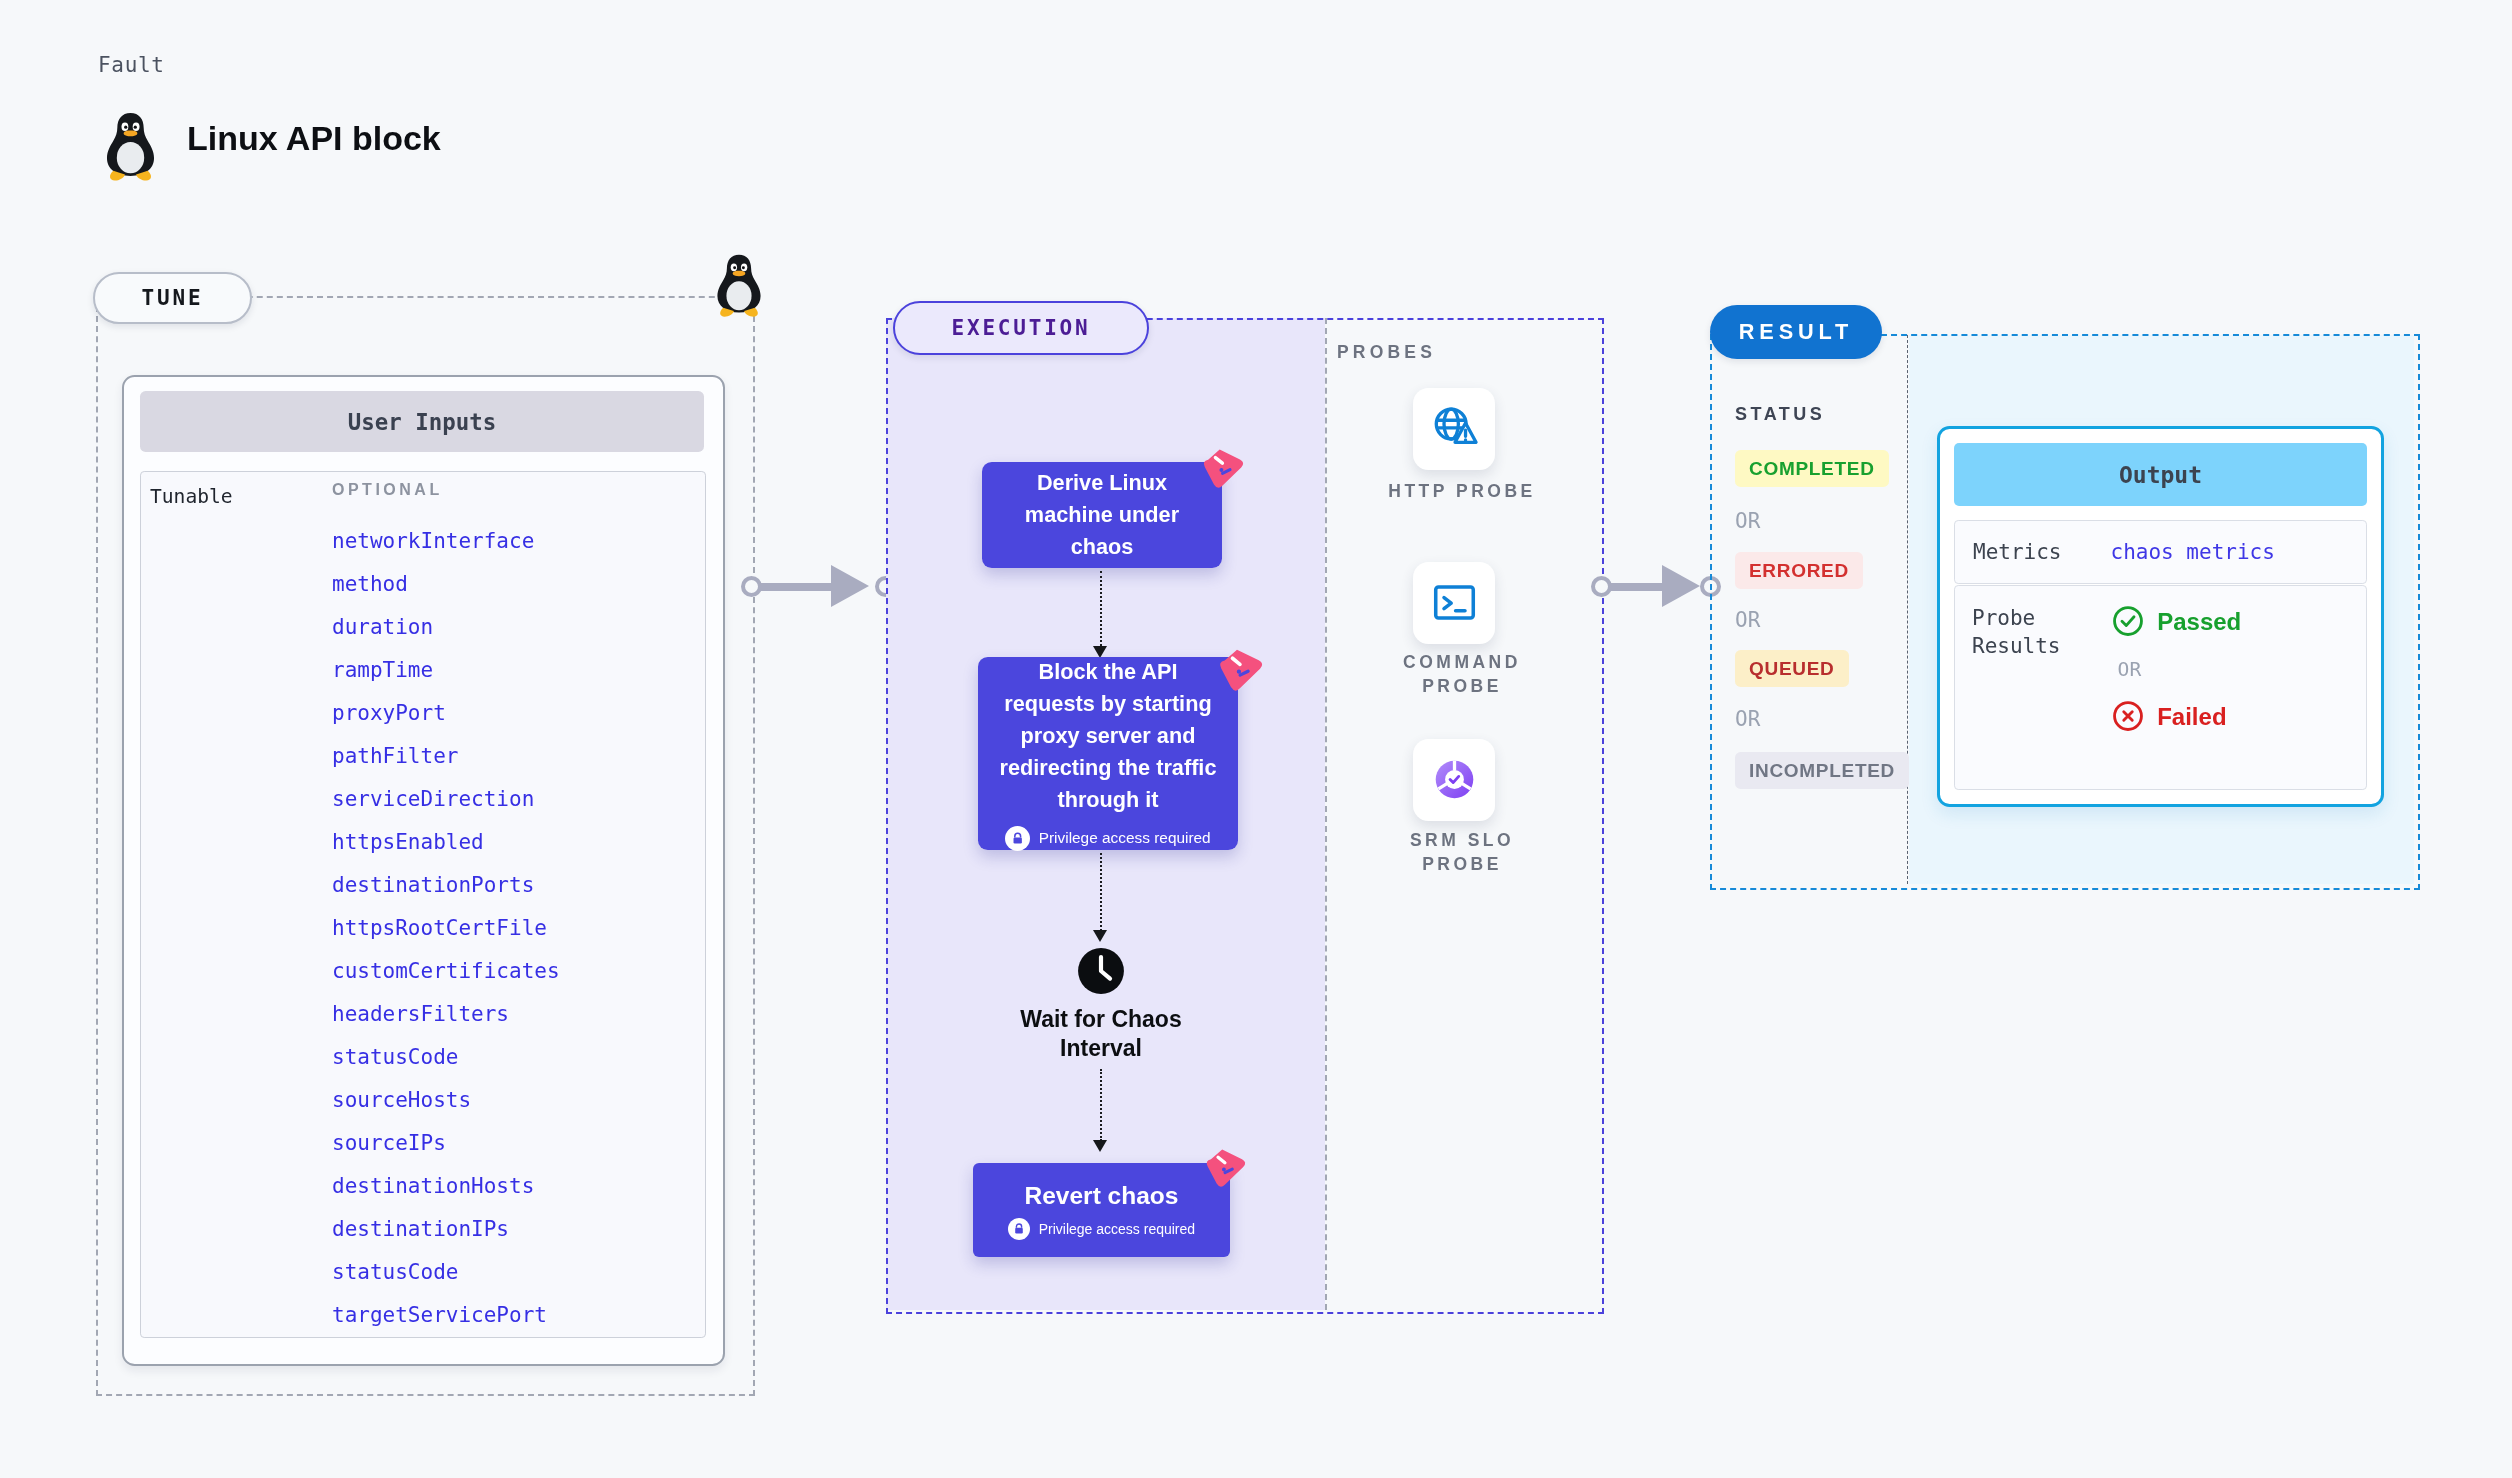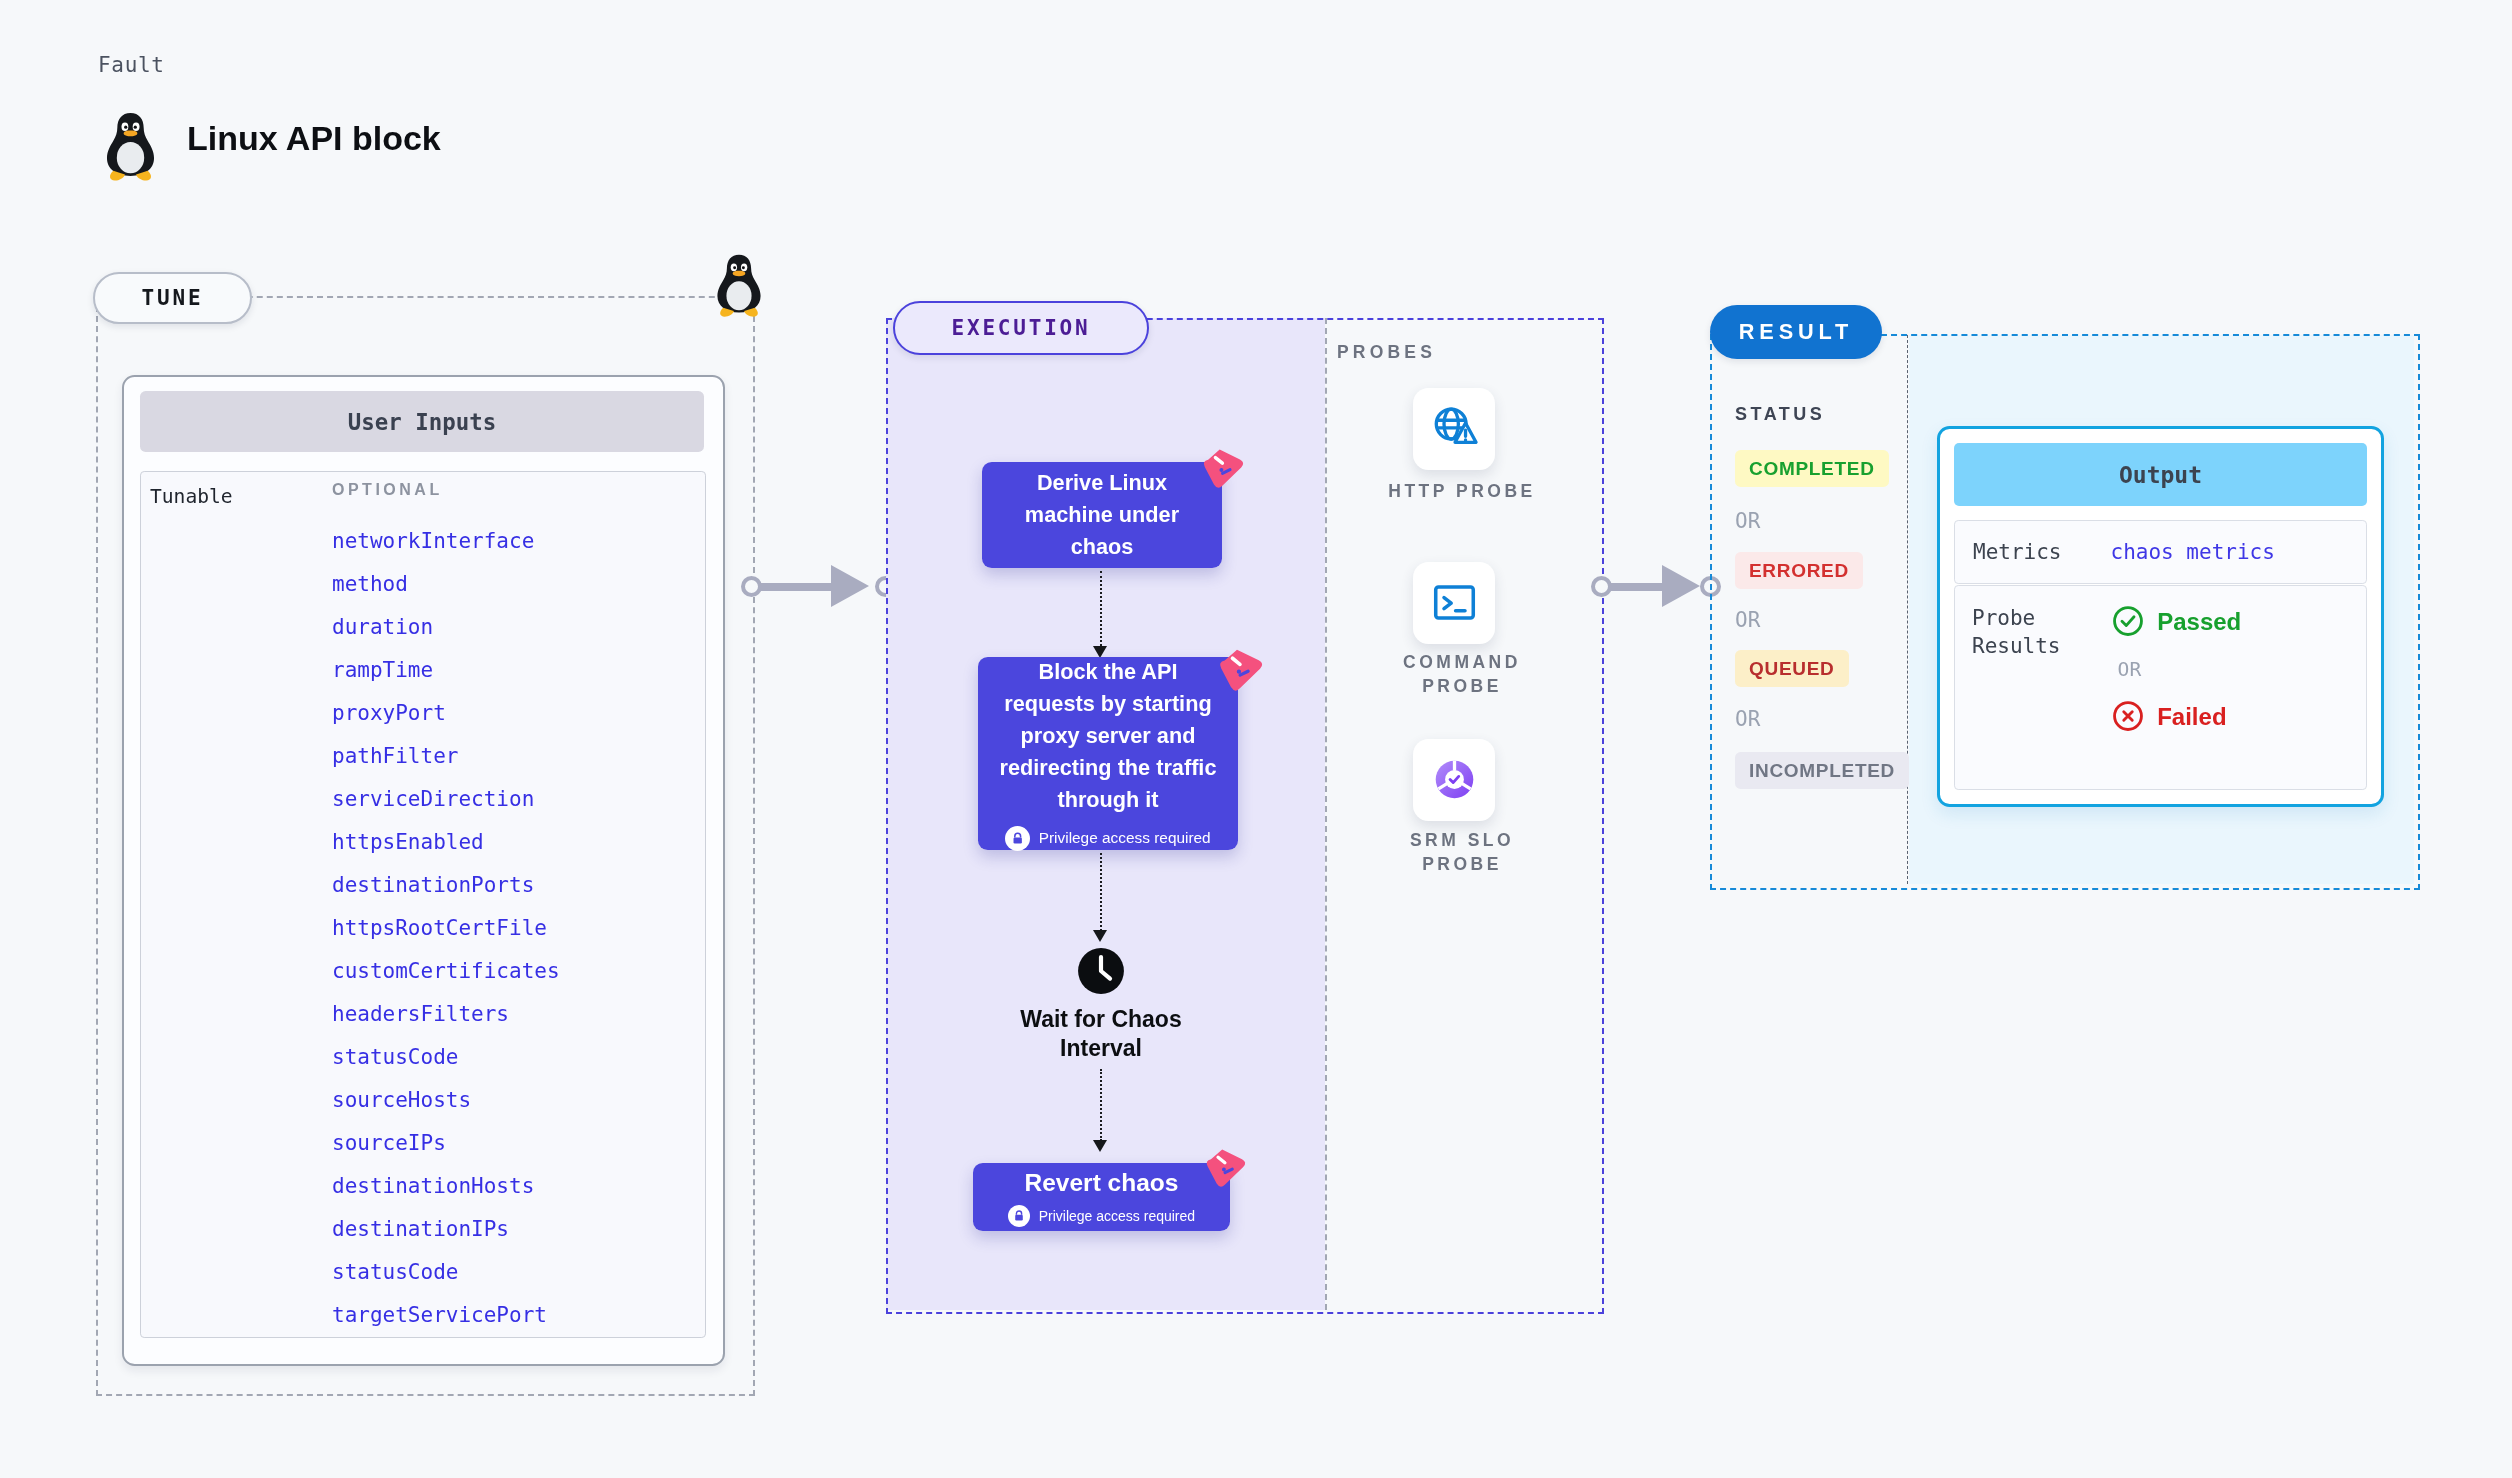--- a/index.html
+++ b/index.html
@@ -41,21 +41,21 @@
   .lbl-optional{left:332px;top:481px;font-weight:700;font-size:16px;letter-spacing:3.5px;color:#8d93a0;}
   .params{left:332px;top:520px;width:363px;}
   .param{height:43px;line-height:43px;font-size:21px;color:#362fe4;}
 
   
   .node{background:#4b46dd;border-radius:9.8px;color:#fff;box-shadow:0 7px 15.4px rgba(40,40,150,.22);
         display:flex;flex-direction:column;align-items:center;justify-content:center;text-align:center;}
   .node-text{font-weight:700;font-size:21.7px;line-height:32px;padding:0 15.4px;}
   .node1{left:982px;top:462px;width:240px;height:106px;}
   .node2{left:978px;top:657px;width:260px;height:193px;}
-  .node3{left:973px;top:1163px;width:257px;height:68px;}
+  .node3{left:973px;top:1163px;width:257px;height:94px;border-radius:6px;}
   .node3 .node-text{font-size:24.5px;}
   .priv-row{display:flex;align-items:center;gap:8.4px;margin-top:9.8px;}
   .lock-circle{width:25px;height:25px;border-radius:50%;background:#fff;display:flex;align-items:center;justify-content:center;}
   .priv-text{font-size:15.4px;color:#fff;}
 
   .dotted{width:0;border-left:2.8px dotted #1a1c1f;}
   .dot-head{width:0;height:0;border-left:7.7px solid transparent;border-right:7.7px solid transparent;border-top:12px solid #15171a;}
 
   .clock{left:1076px;top:946px;width:50px;height:50px;}
   .wait-label{left:996px;top:1005px;width:210px;text-align:center;font-weight:800;font-size:23px;line-height:29px;color:#0c0e11;}

